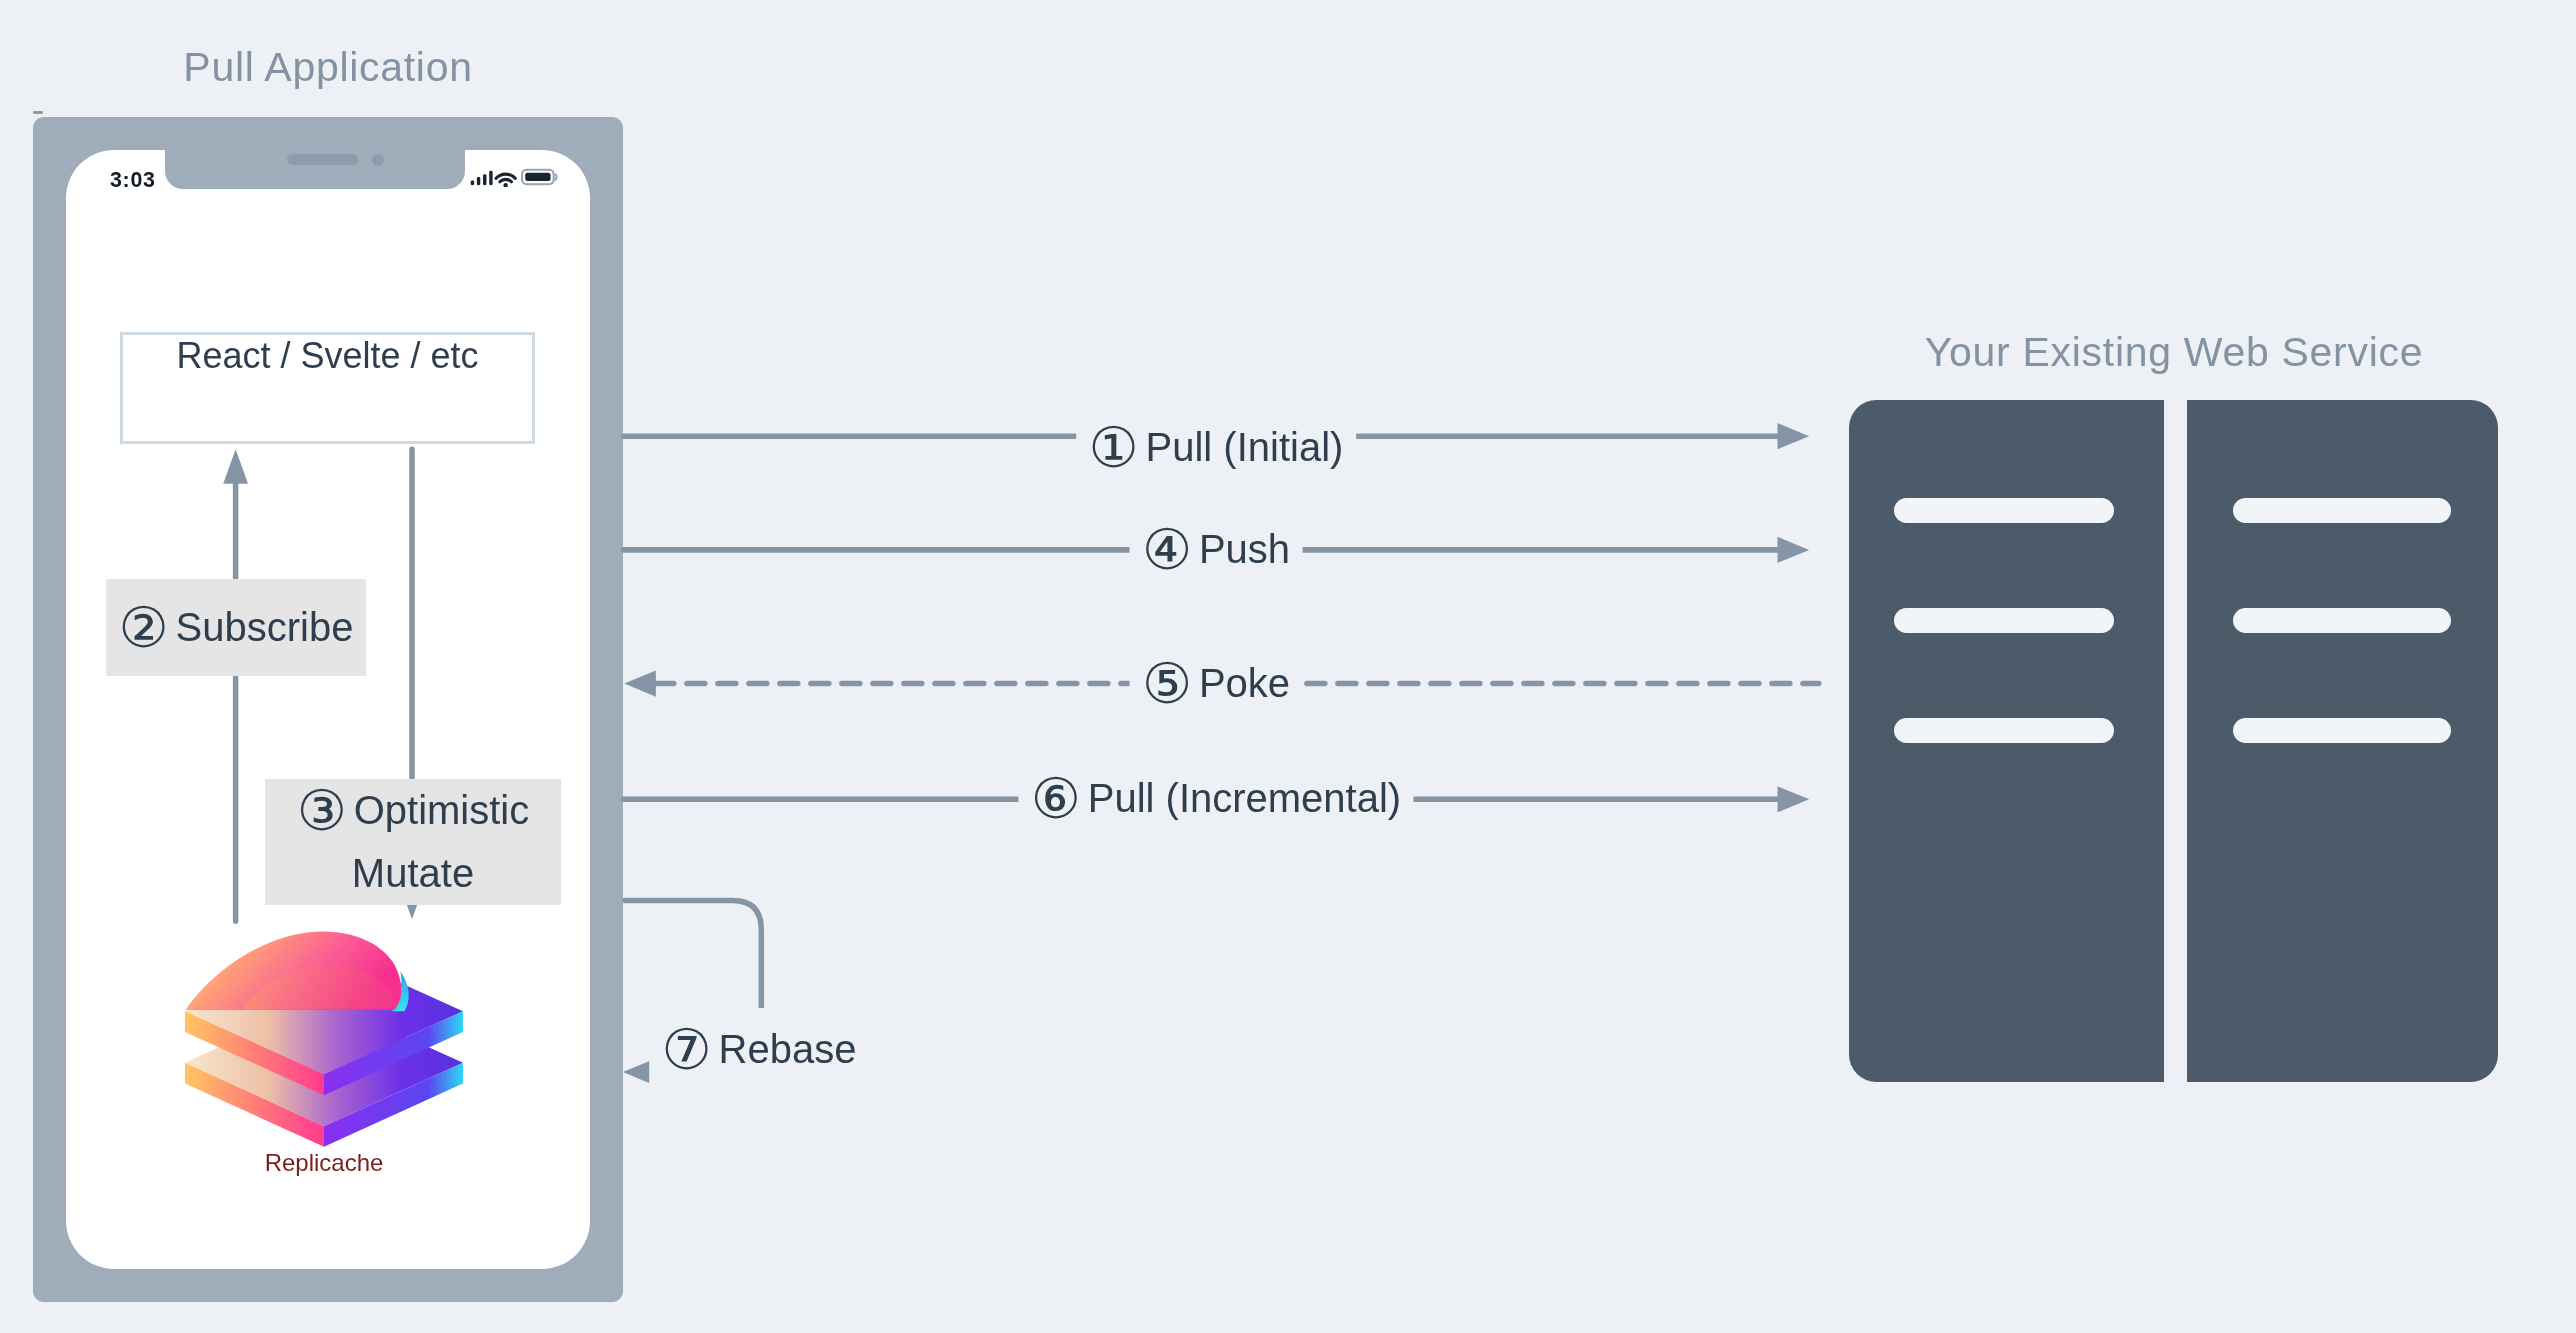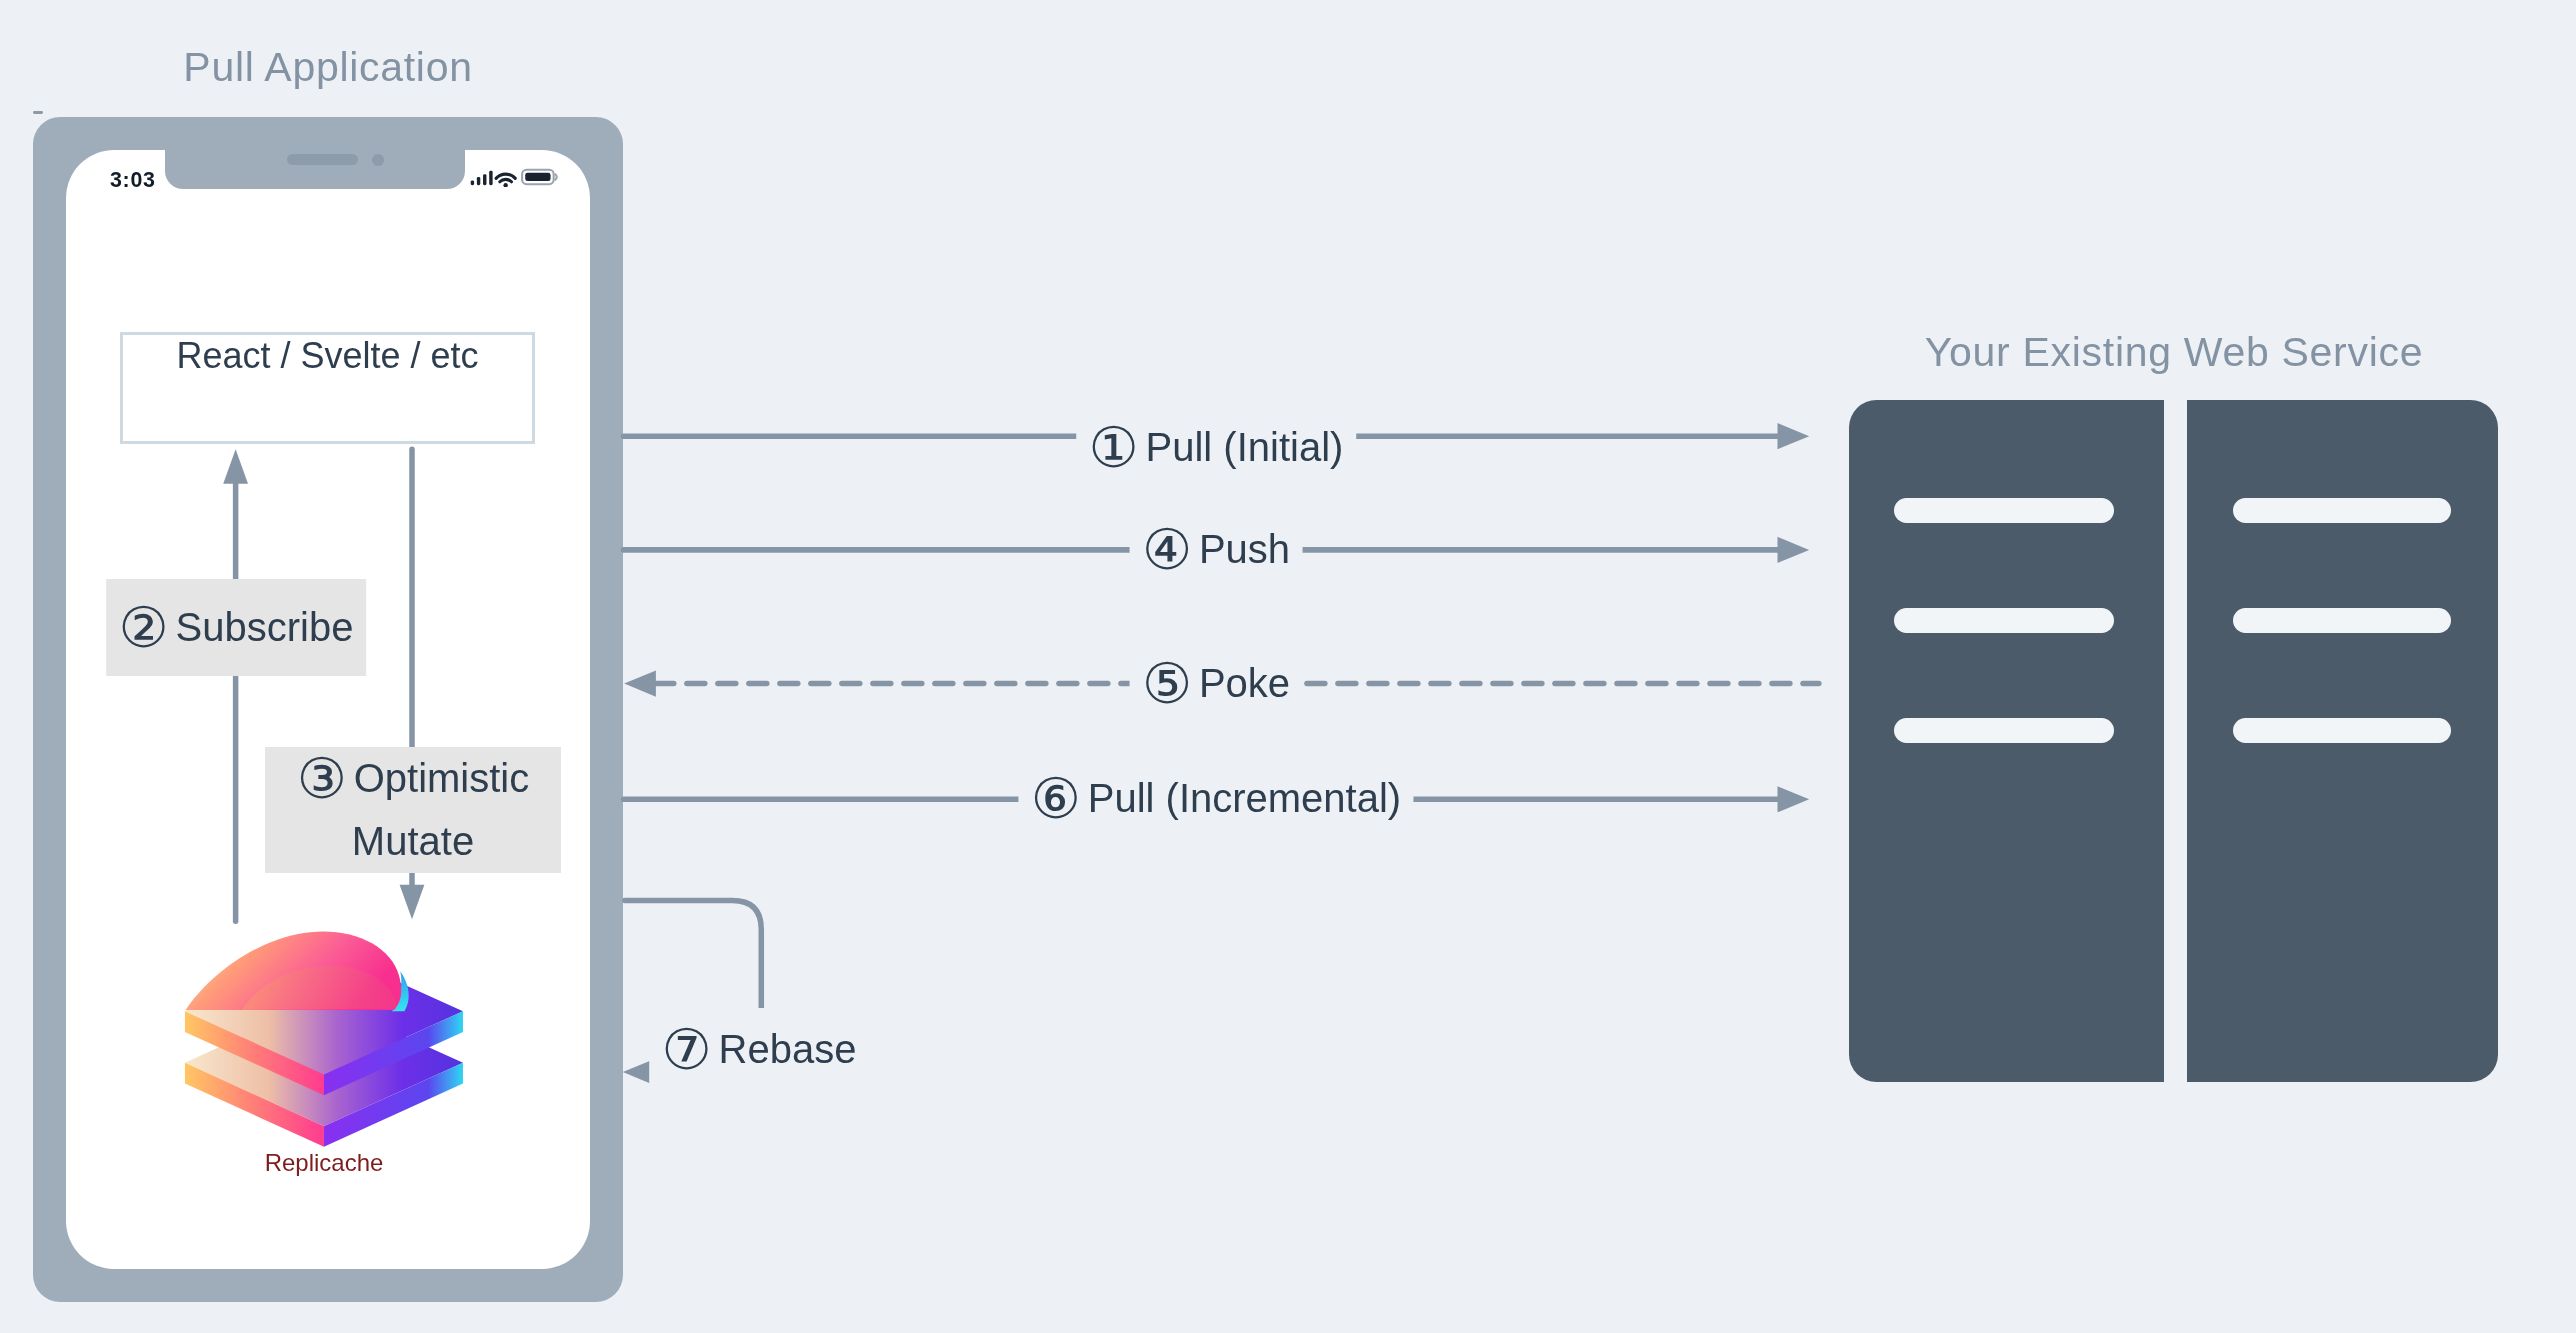--- a/index.html
+++ b/index.html
@@ -9,21 +9,21 @@
     font-family:"Liberation Sans","DejaVu Sans",sans-serif;
     color:#2e3e4e;
   }
   
   .heading{
     position:absolute;transform:translateX(-50%);
     font-size:41px;color:#8493a4;white-space:nowrap;letter-spacing:0.7px;
   }
   
   .phone{position:absolute;left:33px;top:117px;width:590px;height:1185px;
-         background:#9fadbb;border-radius:27px;}
+         background:#9fadbb;border-radius:11px;}
   .screen{position:absolute;left:33px;top:33px;width:524px;height:1119px;
           background:#ffffff;border-radius:48px;}
   .notch{position:absolute;left:132px;top:33px;width:300px;height:39px;
          background:#9fadbb;border-radius:0 0 18px 18px;}
   .speaker{position:absolute;left:254px;top:37px;width:71px;height:11px;
            background:#8d9cab;border-radius:5.5px;}
   .camera{position:absolute;left:339px;top:37px;width:11.7px;height:11.7px;
           background:#8d9cab;border-radius:50%;}
   .status-time{position:absolute;left:77px;top:51px;font-size:21.4px;font-weight:700;
                color:#121c28;letter-spacing:0.7px;}
@@ -35,21 +35,21 @@
                  font-size:36px;color:#2e3e4e;}
   
   .flow-label{
     position:absolute;transform:translateX(-50%);z-index:2;
     font-size:40px;color:#2e3e4e;white-space:nowrap;
     line-height:63px;padding:0 12.4px;background:#edf1f5;text-align:center;
   }
   .flow-label .num{font-family:"DejaVu Sans",sans-serif;font-size:56px;
                    vertical-align:-0.11em;margin-right:0.12em;font-weight:400;}
   .on-white{background:#e5e5e5;}
-  .wrap{white-space:normal;width:296px;padding:0;}
+  .wrap{white-space:normal;width:296px;padding:0;margin-top:32px;}
   .connectors{position:absolute;left:0;top:0;z-index:1;pointer-events:none;}
   .logo-svg{position:absolute;left:132px;top:799px;z-index:2;}
   .logo-label{position:absolute;left:291px;top:1032px;transform:translateX(-50%);
               font-size:24px;color:#7f1d1d;z-index:2;}
   
   .tower{position:absolute;top:400px;height:682px;background:#4b5b69;}
   .tower.left{left:1849px;width:315px;border-radius:27.6px 0 0 27.6px;}
   .tower.right{left:2187px;width:311px;border-radius:0 27.6px 27.6px 0;}
   .slot{position:absolute;height:25px;background:#f1f5f8;border-radius:12.4px;}
   .tower.left .slot{left:45px;width:220px;}

